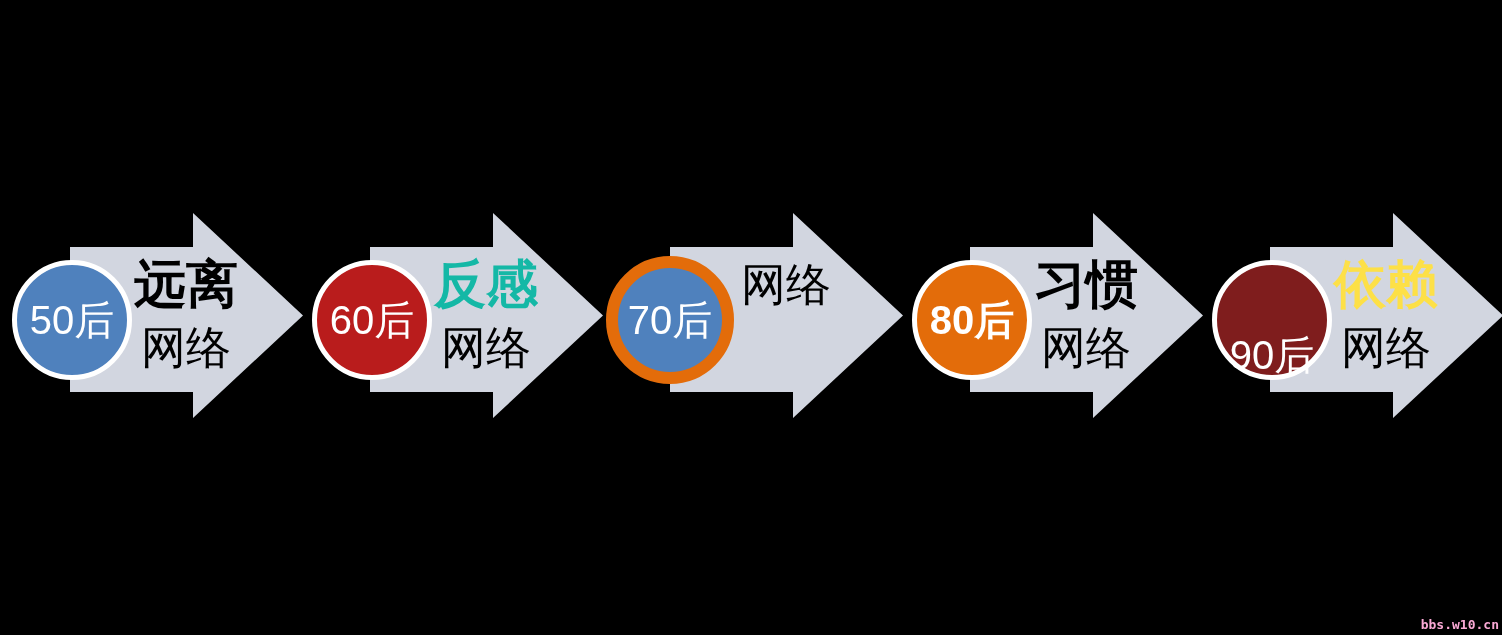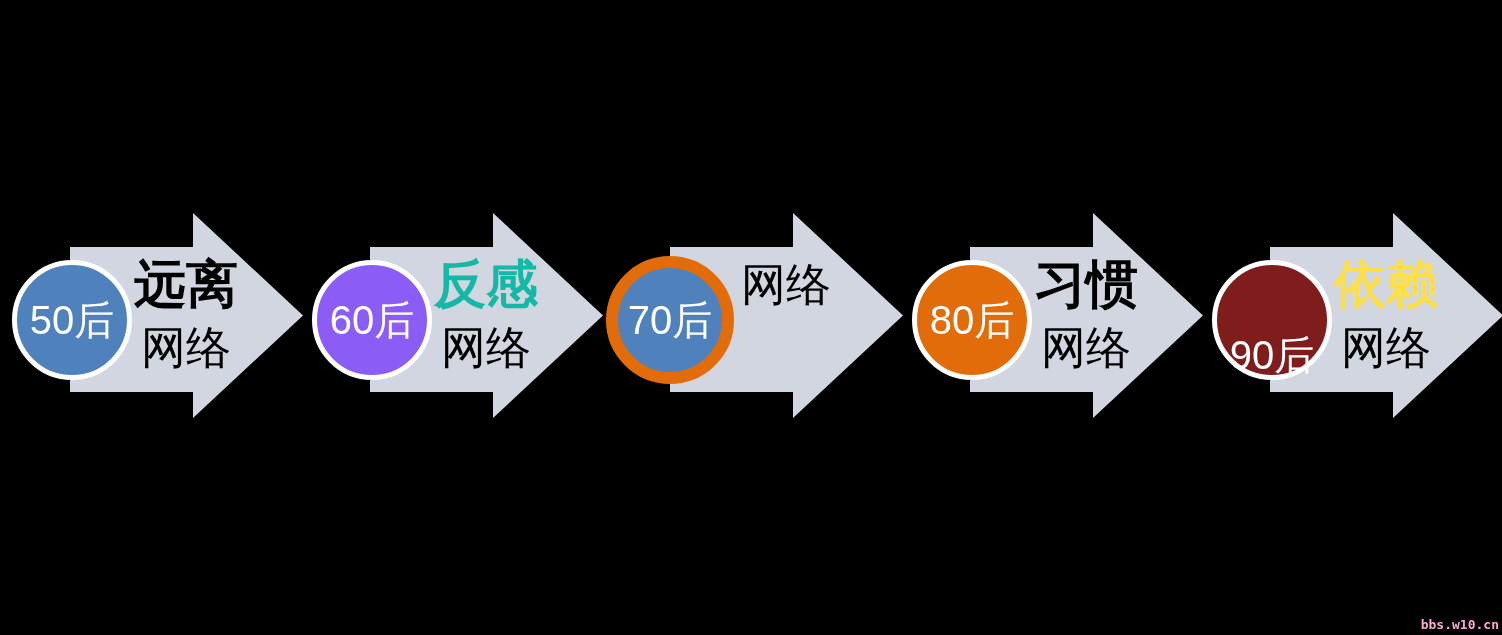--- a/index.html
+++ b/index.html
@@ -112,21 +112,21 @@
     <div class="text-label">
       <span class="line1" style="color: rgb(0, 0, 0);">远离</span>
       <span class="line2">网络</span>
     </div>
   </div>
 
   <div class="stage u1">
     <svg class="arrow-svg" viewBox="0 0 233 205">
       <polygon points="0,34 123,34 123,0 233,102.5 123,205 123,179 0,179" style="fill: rgb(210, 214, 224);"></polygon>
     </svg>
-    <div class="gen-circle" style="background: #8b5cf6; border-color: rgb(255, 255, 255);">
+    <div class="gen-circle" style="background: #b91c1c; border-color: rgb(255, 255, 255);">
       <span class="gen-label">60后</span>
     </div>
     <div class="text-label">
       <span class="line1" style="color: #14b8a6;">反感</span>
       <span class="line2">网络</span>
     </div>
   </div>
 
   <div class="stage u2 ring-thick">
     <svg class="arrow-svg" viewBox="0 0 233 205">
@@ -137,21 +137,21 @@
     </div>
     <div class="text-label">
       <span class="line2">网络</span>
     </div>
   </div>
 
   <div class="stage u3">
     <svg class="arrow-svg" viewBox="0 0 233 205">
       <polygon points="0,34 123,34 123,0 233,102.5 123,205 123,179 0,179" style="fill: rgb(210, 214, 224);"></polygon>
     </svg>
-    <div class="gen-circle" style="background: rgb(227, 108, 10); border-color: rgb(255, 255, 255);">
+    <div class="gen-circle" style="background: rgb(227, 108, 10); border-color: rgb(255, 255, 255); font-weight: bold;">
       <span class="gen-label">80后</span>
     </div>
     <div class="text-label">
       <span class="line1" style="color: rgb(0, 0, 0);">习惯</span>
       <span class="line2">网络</span>
     </div>
   </div>
 
   <div class="stage u4">
     <svg class="arrow-svg" viewBox="0 0 233 205">

